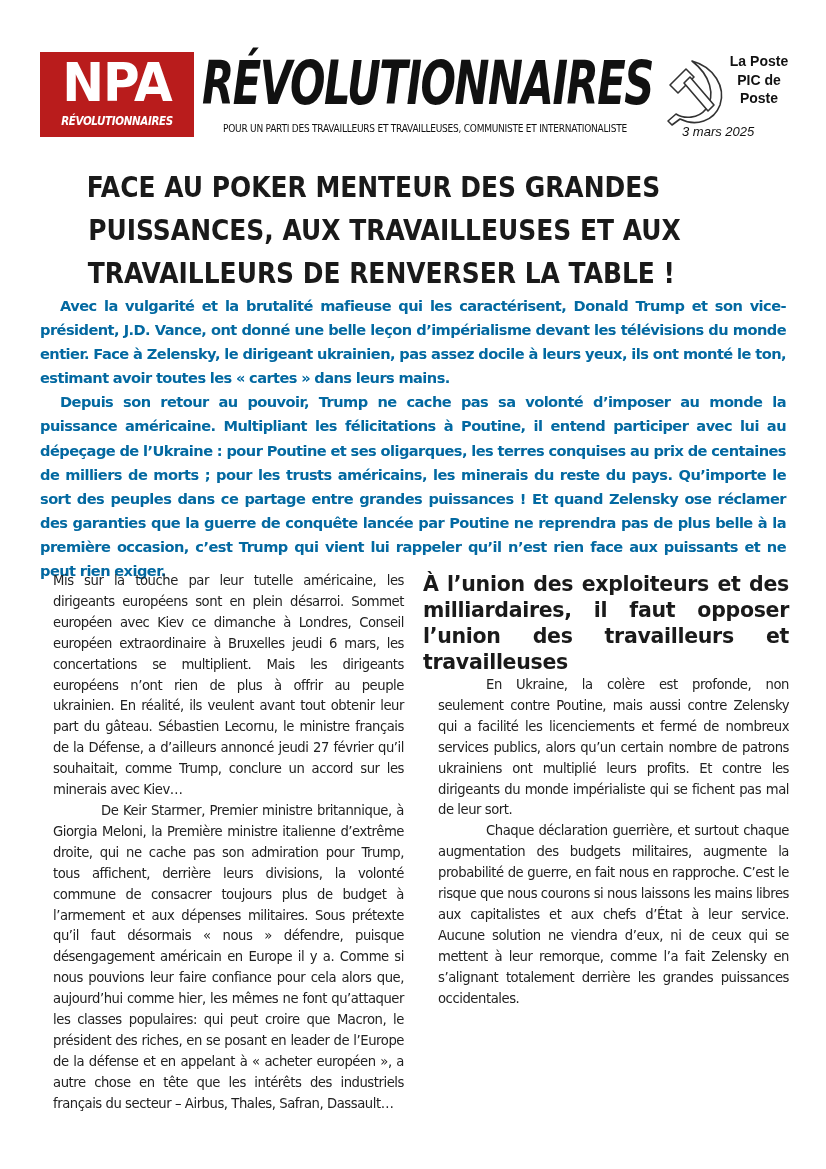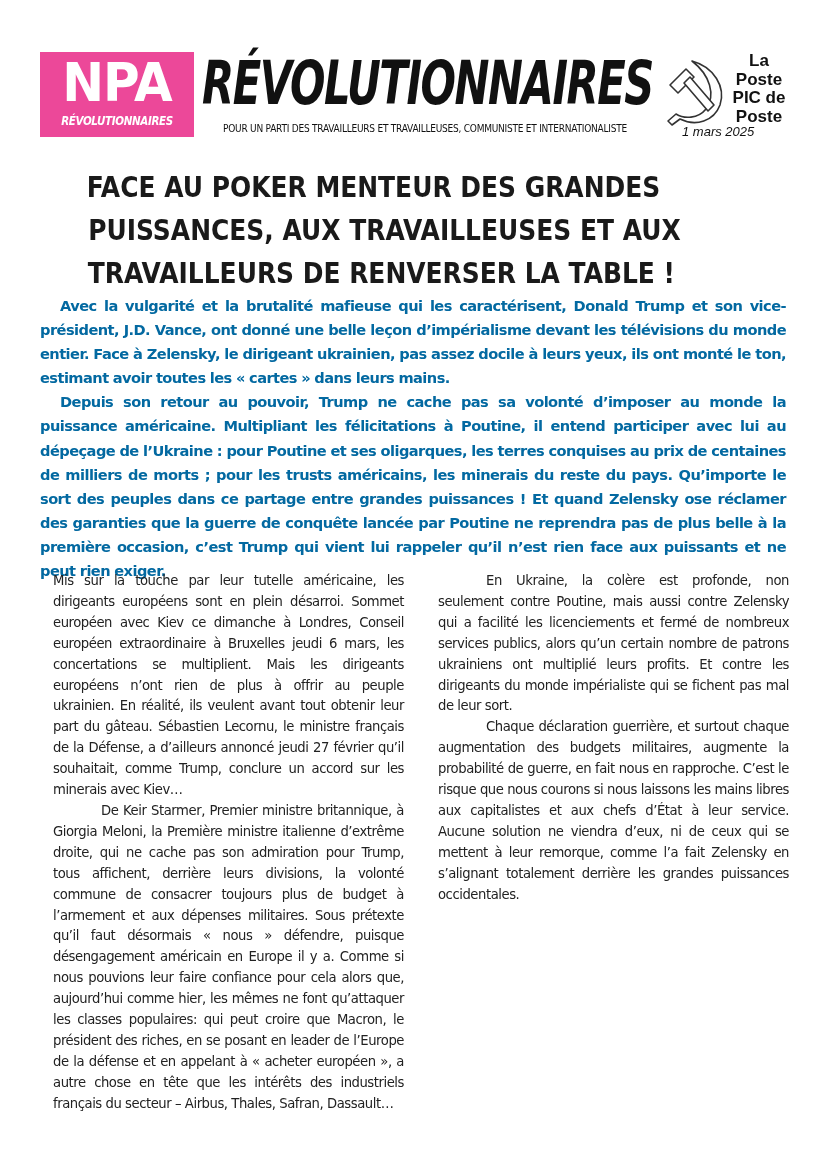--- a/index.html
+++ b/index.html
@@ -5,21 +5,21 @@
     html, body { margin: 0; padding: 0; background: #ffffff; }
     body {
       width: 826px; height: 1169px; position: relative; overflow: hidden;
       color: #1a1a1a;
       font-family: "DejaVu Sans", sans-serif;
     }
     
     .masthead { position: absolute; left: 0; top: 0; width: 826px; height: 150px; }
     .logo-box {
       position: absolute; left: 40px; top: 52px; width: 154px; height: 85px;
-      background: #ec4899; color: #fff; text-align: center;
+      background: #b91c1c; color: #fff; text-align: center;
     }
     .logo-npa {
       font-family: "DejaVu Sans", sans-serif; font-weight: bold;
       font-size: 50px; line-height: 54px; letter-spacing: -1px;
       margin-top: 4px; transform: scaleY(1.05);
     }
     .logo-sub {
       font-family: "DejaVu Sans", sans-serif; font-weight: bold; font-style: italic;
       font-size: 11.5px; letter-spacing: -0.4px; margin-top: 4px;
       transform: scaleX(0.9);
@@ -36,21 +36,21 @@
       font-family: "DejaVu Sans", sans-serif; font-size: 11px;
       letter-spacing: -0.3px; color: #111; white-space: nowrap;
       transform-origin: left top; transform: scaleX(0.82);
     }
     .sickle {
       position: absolute; left: 662px; top: 55px; width: 70px; height: 75px;
     }
     .post-info {
       position: absolute; left: 726px; top: 52px; width: 66px; text-align: center;
       font-family: "Liberation Sans", sans-serif; font-weight: bold;
-      font-size: 17px; line-height: 18.5px; color: #111;
+      font-size: 14px; line-height: 18.5px; color: #111;
     }
     .date {
       position: absolute; left: 682px; top: 124px;
       font-family: "Liberation Sans", sans-serif; font-style: italic;
       font-size: 13px; color: #111;
     }
     
     .headline {
       position: absolute; left: 40px; top: 166px; width: 746px; text-align: left;
       font-family: "DejaVu Sans", sans-serif; font-weight: bold;
@@ -101,21 +101,21 @@
     <path d="M8 30 L24 14 L32 22 L16 38 Z" fill="#ffffff" stroke="#333" stroke-width="1.6" stroke-linejoin="round"></path>
 
     <path d="M22 28 L28 22 L52 50 L46 56 Z" fill="#ffffff" stroke="#333" stroke-width="1.6" stroke-linejoin="round"></path>
   </svg>
 
   <div class="post-info">
     <div>La Poste</div>
     <div>PIC de</div>
     <div>Poste</div>
   </div>
-  <div class="date">1 mars 2025</div>
+  <div class="date">3 mars 2025</div>
 </header>
 
 <h1 class="headline" style="margin:0;">
   <span>FACE AU POKER MENTEUR DES GRANDES</span><br>
   <span>PUISSANCES, AUX TRAVAILLEUSES ET AUX</span><br>
   <span>TRAVAILLEURS DE RENVERSER LA TABLE !</span>
 </h1>
 
 <section class="lead">
   <p>Avec la vulgarité et la brutalité mafieuse qui les caractérisent, Donald Trump et son vice-président, J.D. Vance, ont donné une belle leçon d’impérialisme devant les télévisions du monde entier. Face à Zelensky, le dirigeant ukrainien, pas assez docile à leurs yeux, ils ont monté le ton, estimant avoir toutes les « cartes » dans leurs mains.</p>
@@ -123,17 +123,18 @@
 </section>
 
 <article class="col col-left">
   <div class="body">
     <p>Mis sur la touche par leur tutelle américaine, les dirigeants européens sont en plein désarroi. Sommet européen avec Kiev ce dimanche à Londres, Conseil européen extraordinaire à Bruxelles jeudi 6 mars, les concertations se multiplient. Mais les dirigeants européens n’ont rien de plus à offrir au peuple ukrainien. En réalité, ils veulent avant tout obtenir leur part du gâteau. Sébastien Lecornu, le ministre français de la Défense, a d’ailleurs annoncé jeudi 27 février qu’il souhaitait, comme Trump, conclure un accord sur les minerais avec Kiev…</p>
     <p class="indent">De Keir Starmer, Premier ministre britannique, à Giorgia Meloni, la Première ministre italienne d’extrême droite, qui ne cache pas son admiration pour Trump, tous affichent, derrière leurs divisions, la volonté commune de consacrer toujours plus de budget à l’armement et aux dépenses militaires. Sous prétexte qu’il faut désormais « nous » défendre, puisque désengagement américain en Europe il y a. Comme si nous pouvions leur faire confiance pour cela alors que, aujourd’hui comme hier, les mêmes ne font qu’attaquer les classes populaires: qui peut croire que Macron, le président des riches, en se posant en leader de l’Europe de la défense et en appelant à « acheter européen », a autre chose en tête que les intérêts des industriels français du secteur – Airbus, Thales, Safran, Dassault…</p>
   </div>
 </article>
 
 <article class="col col-right">
+  <h2>À l’union des exploiteurs et des milliardaires, il faut opposer l’union des travailleurs et travailleuses</h2>
   <div class="body">
     <p class="indent">En Ukraine, la colère est profonde, non seulement contre Poutine, mais aussi contre Zelensky qui a facilité les licenciements et fermé de nombreux services publics, alors qu’un certain nombre de patrons ukrainiens ont multiplié leurs profits. Et contre les dirigeants du monde impérialiste qui se fichent pas mal de leur sort.</p>
     <p class="indent">Chaque déclaration guerrière, et surtout chaque augmentation des budgets militaires, augmente la probabilité de guerre, en fait nous en rapproche. C’est le risque que nous courons si nous laissons les mains libres aux capitalistes et aux chefs d’État à leur service. Aucune solution ne viendra d’eux, ni de ceux qui se mettent à leur remorque, comme l’a fait Zelensky en s’alignant totalement derrière les grandes puissances occidentales.</p>
   </div>
 </article>
 
 </body></html>

